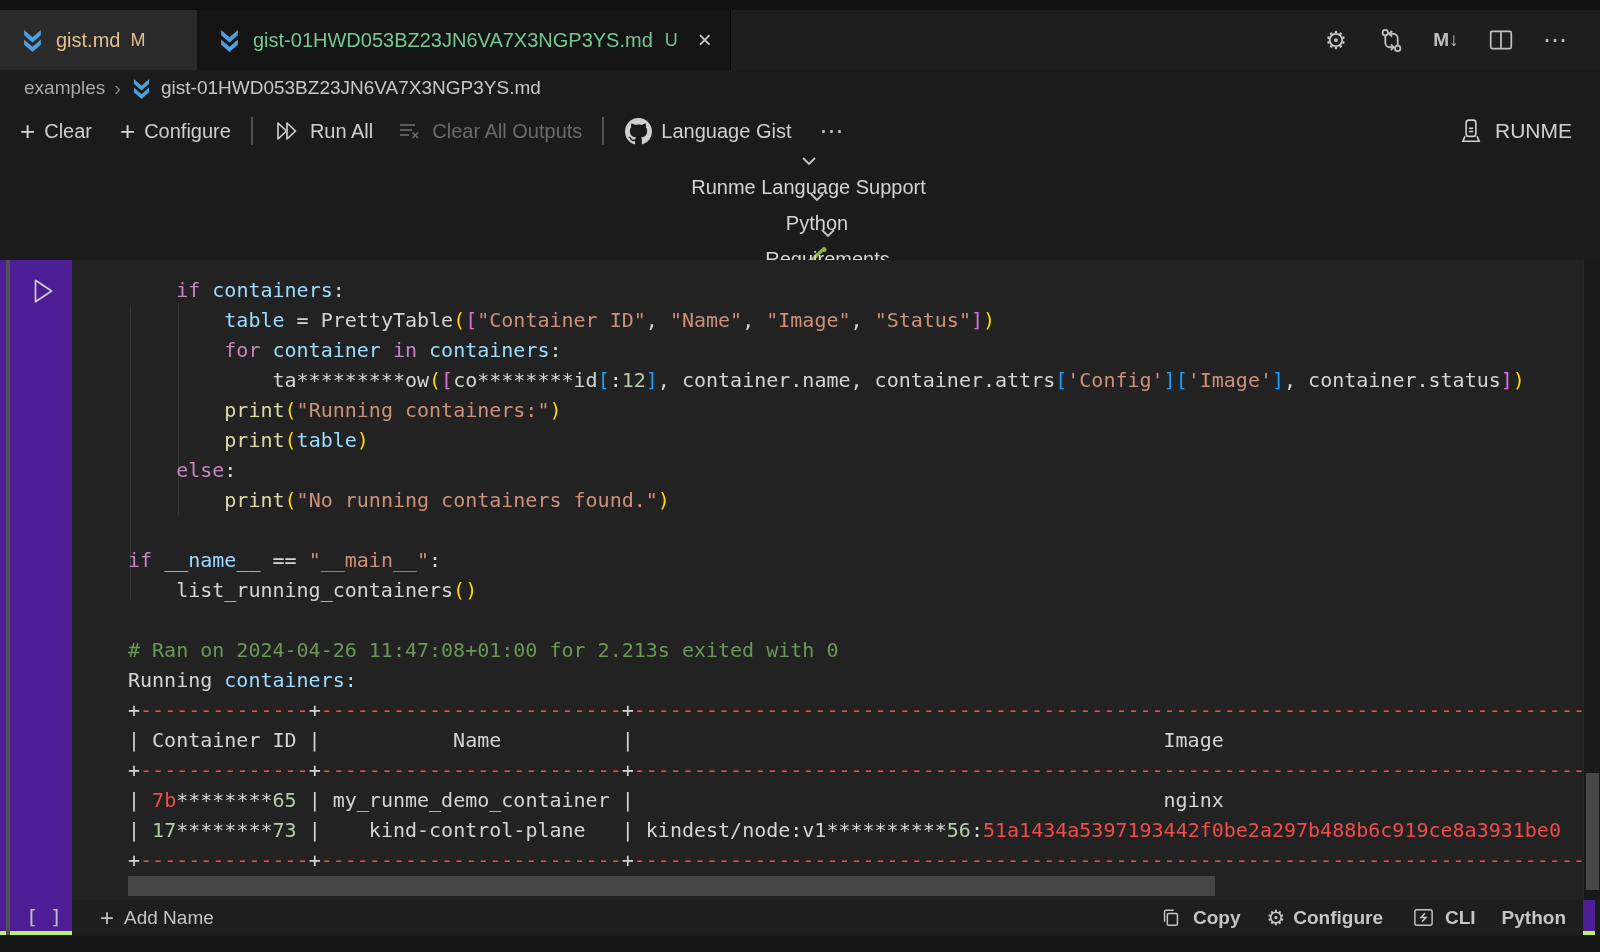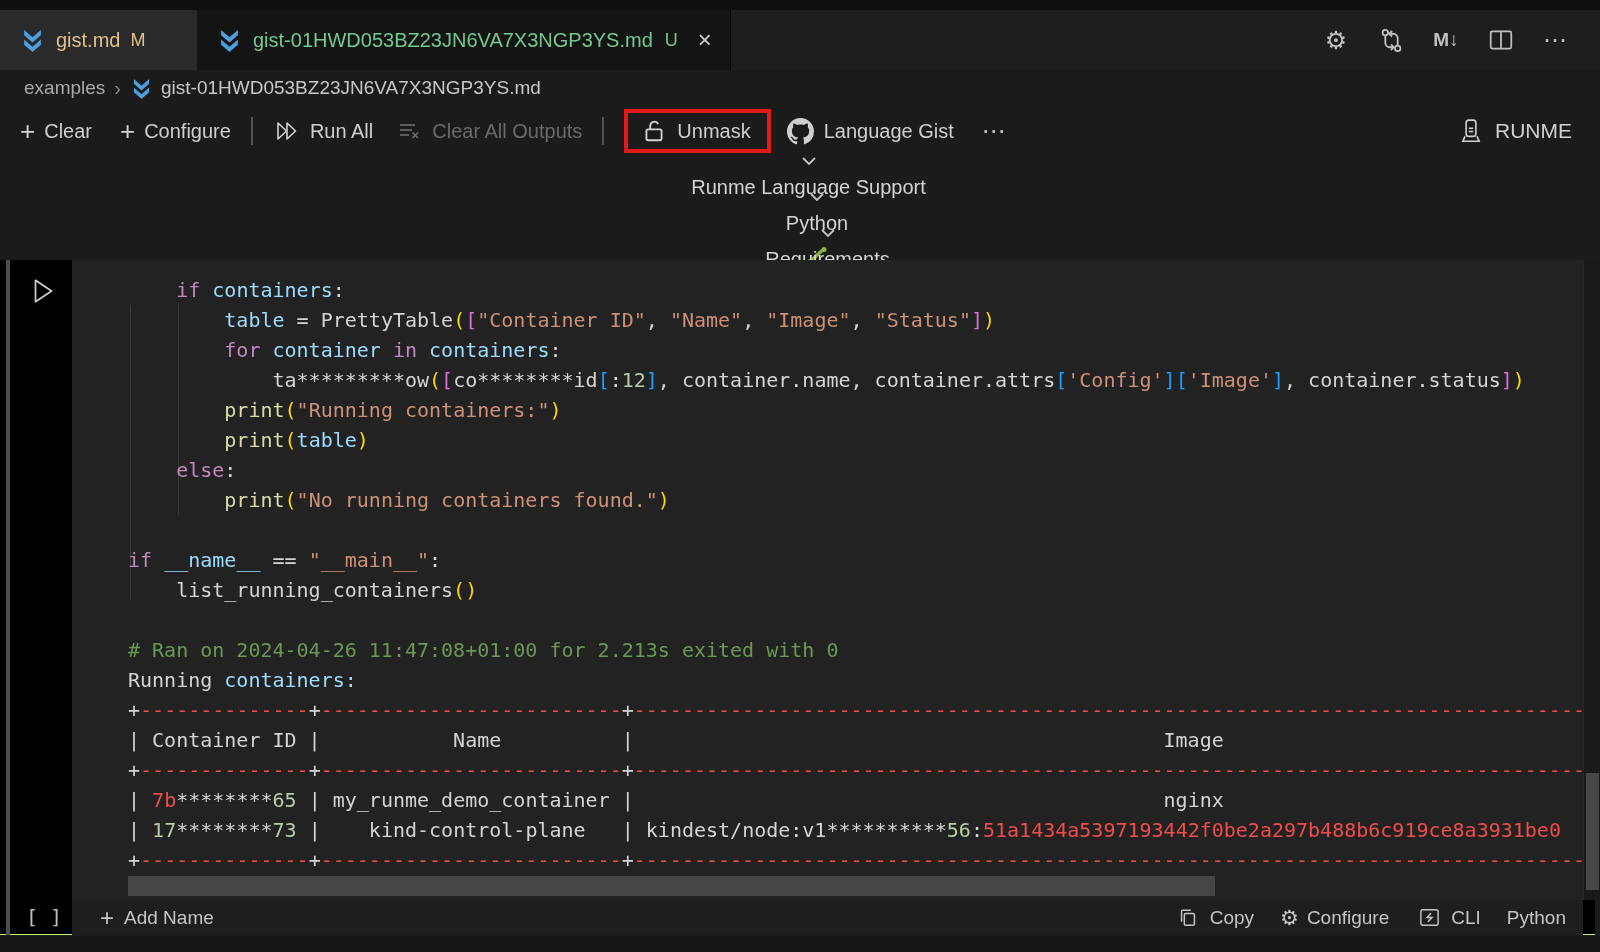--- a/index.html
+++ b/index.html
@@ -39,42 +39,42 @@
   .disabled { color:#6a6a6a; }
   .unmask-box { display:flex; align-items:center; gap:9px; border:4px solid #e21919; padding:4px 16px 4px 12px; margin-right:16px; cursor:pointer; }
   .runme-brand { margin-left:auto; display:flex; align-items:center; gap:10px; font-size:21px; color:#d0d0d0; cursor:pointer; }
   
   .outline { position:absolute; left:0; top:146px; width:1600px; }
   .outline-row { display:flex; align-items:center; gap:10px; height:36px; font-size:20px; color:#d4d4d4; cursor:pointer;flex-direction:column; }
   .outline-row.lvl0 { padding-left:17px; }
   .outline-row.lvl1 { padding-left:34px; }
   .outline-row.lvl2 { padding-left:55px;text-align:center; }
   
-  .cell { position:absolute; left:0; top:250px; width:1595px; height:675px; background:#000000; border-bottom:1px solid #bef264; }
+  .cell { position:absolute; left:0; top:250px; width:1595px; height:675px; background:#4c1d95; border-bottom:4px solid #bef264; }
   .focusbar { position:absolute; left:6px; top:0; width:4px; height:675px; background:#4f4f4f; }
   .editor-bg { position:absolute; left:72px; top:0; width:1511px; height:640px; background:#222222; }
   .runbtn { position:absolute; left:30px; top:16px; width:26px; height:30px; cursor:pointer; }
   .guide { position:absolute; width:1px; background:#3a3a3a; }
   .g1 { left:130px; top:45px; height:295px; }
   .g2 { left:178px; top:43px; height:212px; }
   pre.code { position:absolute; left:128px; top:15px; width:1455px; height:600px; overflow:hidden;
     font-family:"DejaVu Sans Mono","Liberation Mono",monospace; font-size:20px; line-height:30px; }
   .cl { height:30px; white-space:pre; }
   .tk-pl { color:#d4d4d4; } .tk-kw { color:#c586c0; } .tk-var { color:#9cdcfe; }
   .tk-str { color:#ce9178; } .tk-fn { color:#dcdcaa; } .tk-num { color:#b5cea8; }
   .tk-com { color:#6a9955; } .tk-b1 { color:#ffd700; } .tk-b2 { color:#da70d6; }
   .tk-b3 { color:#179fff; } .tk-red { color:#f14c4c; }
   .hscroll { position:absolute; left:128px; top:616px; width:1087px; height:20px; background:#454545; cursor:pointer; }
   .vtrack { position:absolute; left:1583px; top:0; width:17px; height:640px; background:#191919; border-left:1px solid #262626; }
   .vscroll { position:absolute; left:1586px; top:513px; width:13px; height:117px; background:#474747; cursor:pointer; }
   
   .cellbar { position:absolute; left:72px; top:640px; width:1511px; height:35px; background:#1e1e1e; display:flex; align-items:center; font-size:19px; color:#c5c5c5; padding:0 17px 0 28px; }
   .cb-left { display:flex; align-items:center; gap:10px; cursor:pointer; }
   .cb-left .plus { font-size:24px; font-weight:300; }
-  .cb-right { margin-left:auto; display:flex; align-items:center; gap:26px; }
+  .cb-right { margin-left:auto; display:flex; align-items:center; gap:26px;font-weight:bold; }
   .cb-item { display:flex; align-items:center; gap:8px; cursor:pointer; white-space:nowrap; }
   .execorder { position:absolute; left:26px; top:645px; font-family:"DejaVu Sans Mono","Liberation Mono",monospace; font-size:20px; color:#c0c0c0; }
   .bottomstrip { position:absolute; left:0; top:926px; width:1600px; height:26px; background:#161616; }
   svg { display:block; }
 </style>
 </head>
 <body>
 
 <div class="window">
 
@@ -161,29 +161,20 @@
         <svg width="26" height="24" viewBox="0 0 24 24" fill="none" stroke="#6a6a6a" stroke-width="1.7">
             <line x1="3" y1="6" x2="18" y2="6"></line>
             <line x1="3" y1="11" x2="15" y2="11"></line>
             <line x1="3" y1="16" x2="12" y2="16"></line>
             <path d="M15.5 13.5 l5.5 5.5 M21 13.5 l-5.5 5.5"></path>
           </svg>
       </span>
       <span>Clear All Outputs</span>
     </div>
     <div class="tdiv"></div>
-    <div class="unmask-box">
-      <span class="ticon">
-        <svg width="24" height="26" viewBox="0 0 22 24" fill="none" stroke="#d4d4d4" stroke-width="1.7">
-            <rect x="4" y="10.5" width="14" height="10" rx="1.5"></rect>
-            <path d="M7.5 10.5 V7.2 a3.9 3.9 0 0 1 7.4 -1.6"></path>
-          </svg>
-      </span>
-      <span>Unmask</span>
-    </div>
     <div class="tbtn">
       <span class="ticon">
         <svg width="27" height="27" viewBox="0 0 16 16" fill="#cfcfcf">
             <path d="M8 0C3.58 0 0 3.58 0 8c0 3.54 2.29 6.53 5.47 7.59.4.07.55-.17.55-.38 0-.19-.01-.82-.01-1.49-2.01.37-2.53-.49-2.69-.94-.09-.23-.48-.94-.82-1.13-.28-.15-.68-.52-.01-.53.63-.01 1.08.58 1.23.82.72 1.21 1.87.87 2.33.66.07-.52.28-.87.51-1.07-1.78-.2-3.64-.89-3.64-3.95 0-.87.31-1.59.82-2.15-.08-.2-.36-1.02.08-2.12 0 0 .67-.21 2.2.82.64-.18 1.32-.27 2-.27s1.36.09 2 .27c1.53-1.04 2.2-.82 2.2-.82.44 1.1.16 1.92.08 2.12.51.56.82 1.27.82 2.15 0 3.07-1.87 3.75-3.65 3.95.29.25.54.73.54 1.48 0 1.07-.01 1.93-.01 2.2 0 .21.15.46.55.38A8.01 8.01 0 0 0 16 8c0-4.42-3.58-8-8-8z"></path>
           </svg>
       </span>
       <span>Language Gist</span>
     </div>
     <div class="tb-gap"></div>
     <span class="dots">⋯</span>

